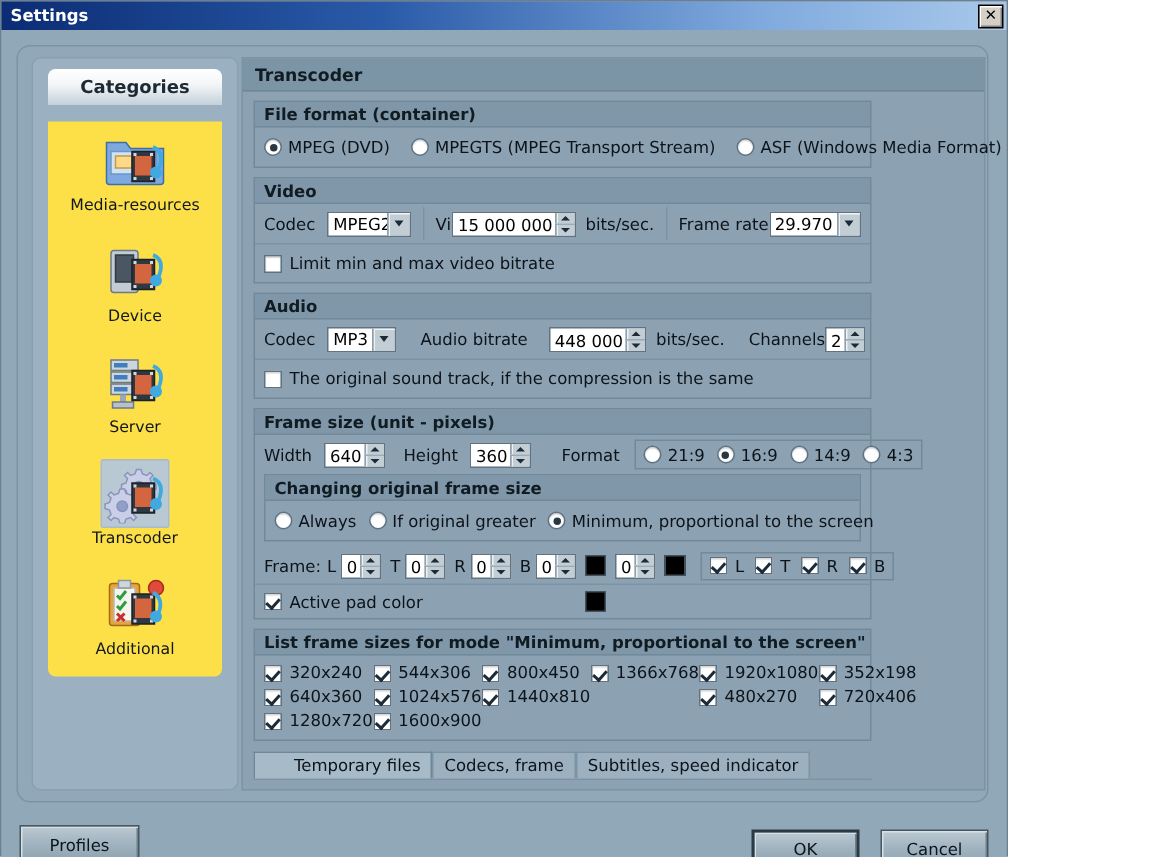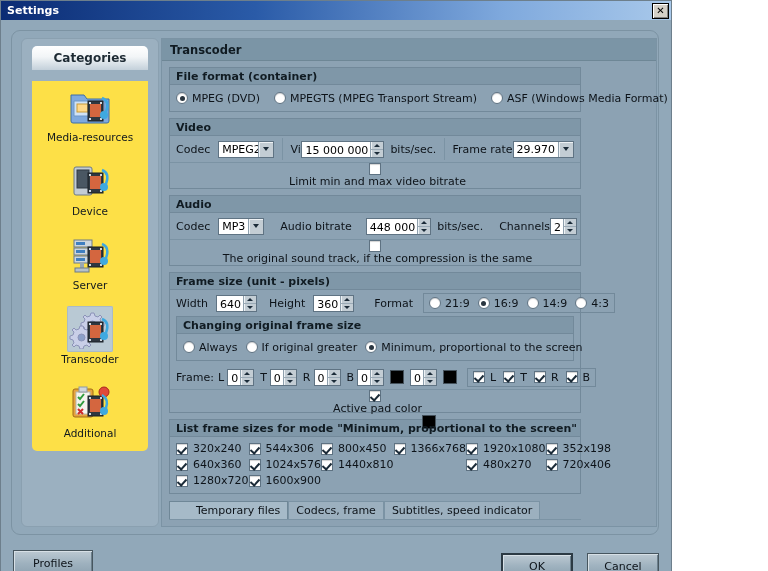--- a/index.html
+++ b/index.html
@@ -47,21 +47,21 @@
               display:flex;align-items:center;padding-left:8px;box-sizing:border-box;}
   .panel-head span{font-size:11.5px;font-weight:bold;color:#101b22;font-family:"DejaVu Sans",sans-serif;}
 
   .inner{position:absolute;left:7px;top:28px;width:412px;height:455px;}
 
   .group{border:1px solid #72899a;background:#8ca2b3;box-sizing:border-box;margin-bottom:6px;}
   .group-title{height:17px;background:#7f97a8;border-bottom:1px solid #72899a;
                display:flex;align-items:center;padding-left:6px;box-sizing:border-box;}
   .group-title span{font-size:11px;font-weight:bold;color:#101b22;font-family:"DejaVu Sans",sans-serif;}
   .row{display:flex;align-items:center;height:26px;padding:0 6px;box-sizing:border-box;}
-  .row.sep{border-top:1px solid #7b93a4;flex-direction:column;}
+  .row.sep{border-top:1px solid #7b93a4;}
 
   
   .radio{width:12px;height:12px;border-radius:50%;background:#fff;
          border:1px solid #5e7282;box-shadow:inset 0 1px 1px rgba(0,0,0,.18);
          display:inline-flex;align-items:center;justify-content:center;
          flex:none;cursor:pointer;box-sizing:border-box;}
   .radio.on::after{content:"";width:5px;height:5px;border-radius:50%;background:#2a3640;}
   .rlabel{font-size:11px;color:#0d1319;margin:0 14px 0 4px;white-space:nowrap;
           font-family:"DejaVu Sans",sans-serif;}
   .rlabel.tight{margin-right:8px;}

